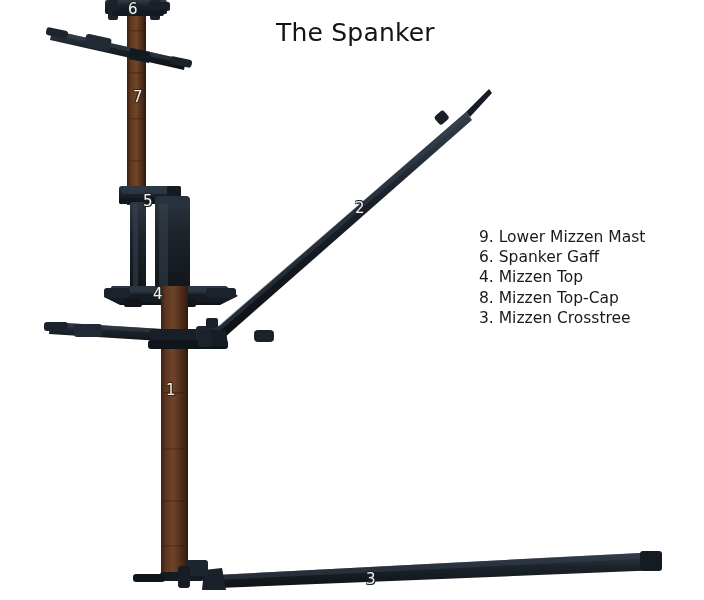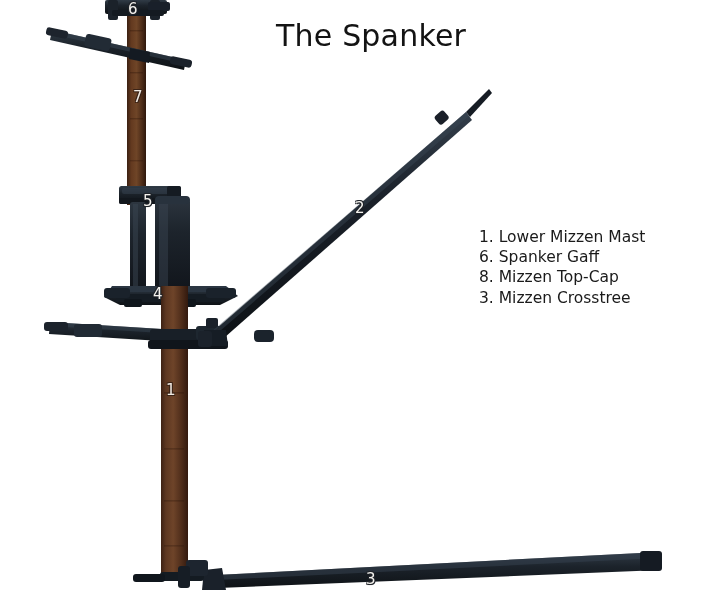--- a/index.html
+++ b/index.html
@@ -19,21 +19,21 @@
     position: absolute;
     left: 0;
     top: 0;
     width: 704px;
     height: 600px;
   }
   .title {
     position: absolute;
     left: 276px;
     top: 18px;
-    font-size: 30px;
+    font-size: 25px;
     color: #131313;
     letter-spacing: 0.2px;
     white-space: nowrap;
   }
   .legend {
     position: absolute;
     left: 479px;
     top: 227px;
     font-size: 15.5px;
     color: #1a1a1a;
@@ -189,22 +189,23 @@
       <rect x="160" y="572" width="44" height="9" rx="3" fill="#141b22"></rect>
       <rect x="133" y="574" width="32" height="8" rx="3" fill="#10161d"></rect>
       <rect x="186" y="560" width="22" height="16" rx="3" fill="#1d252f"></rect>
       <rect x="178" y="566" width="12" height="22" rx="3" fill="#161d25"></rect>
     </g>
   </svg>
 
   <div class="title">The Spanker</div>
 
   <div class="legend">
-    <span class="legend-item">1. Lower Mizzen Mast</span>
+    <span class="legend-item">9. Lower Mizzen Mast</span>
     <span class="legend-item">6. Spanker Gaff</span>
+    <span class="legend-item">4. Mizzen Top</span>
     <span class="legend-item">8. Mizzen Top-Cap</span>
     <span class="legend-item">3. Mizzen Crosstree</span>
   </div>
 
   <div class="callout on-wood" style="left:166px; top:381px;">1</div>
   <div class="callout" style="left:355px; top:199px;">2</div>
   <div class="callout" style="left:366px; top:570px;">3</div>
   <div class="callout" style="left:153px; top:285px;">4</div>
   <div class="callout" style="left:143px; top:192px;">5</div>
   <div class="callout" style="left:128px; top:0px;">6</div>

